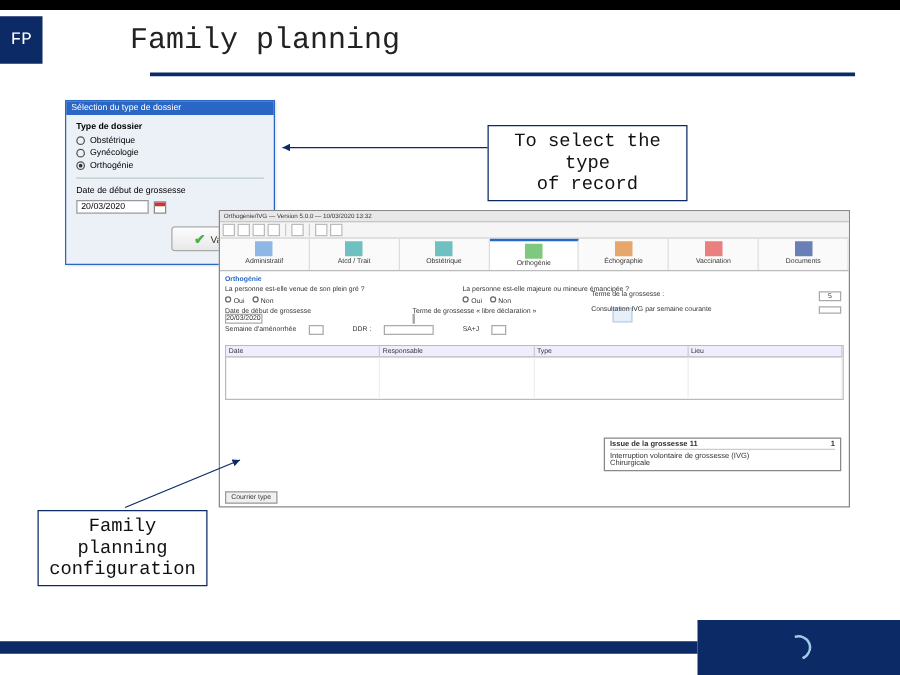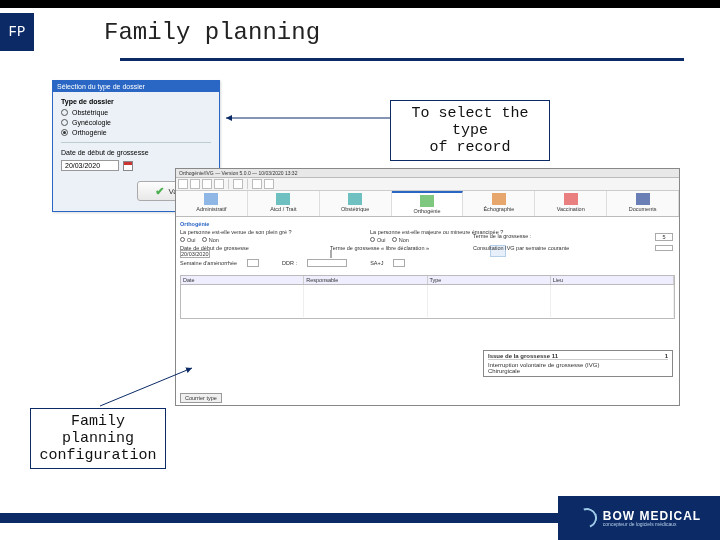--- a/index.html
+++ b/index.html
@@ -338,18 +338,14 @@
     </marker>
   </defs>
   <line x1="390" y1="118" x2="226" y2="118" stroke="#0b2a66" stroke-width="1" marker-end="url(#ah)"></line>
   <line x1="100" y1="406" x2="192" y2="368" stroke="#0b2a66" stroke-width="1" marker-end="url(#ah)"></line>
 </svg>
 
 <div class="footer">
   <div class="footer-bar"></div>
   <div class="footer-logo">
     <div class="logo-mark"></div>
-    <div class="logo-text">
-      <b>BOW MEDICAL</b>
-      <small>concepteur de logiciels médicaux</small>
-    </div>
   </div>
 </div>
 
 </body></html>

